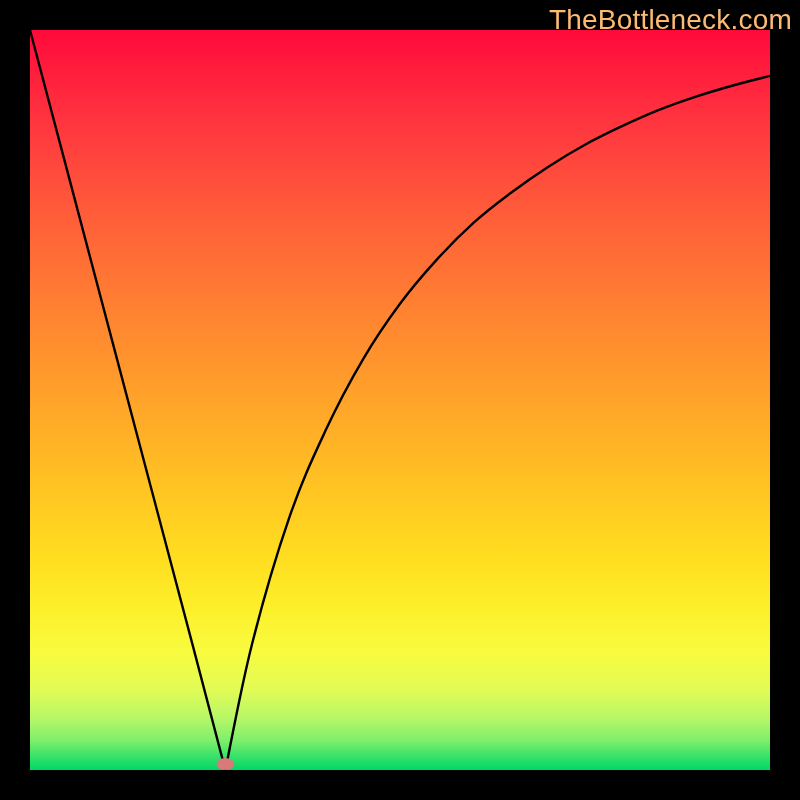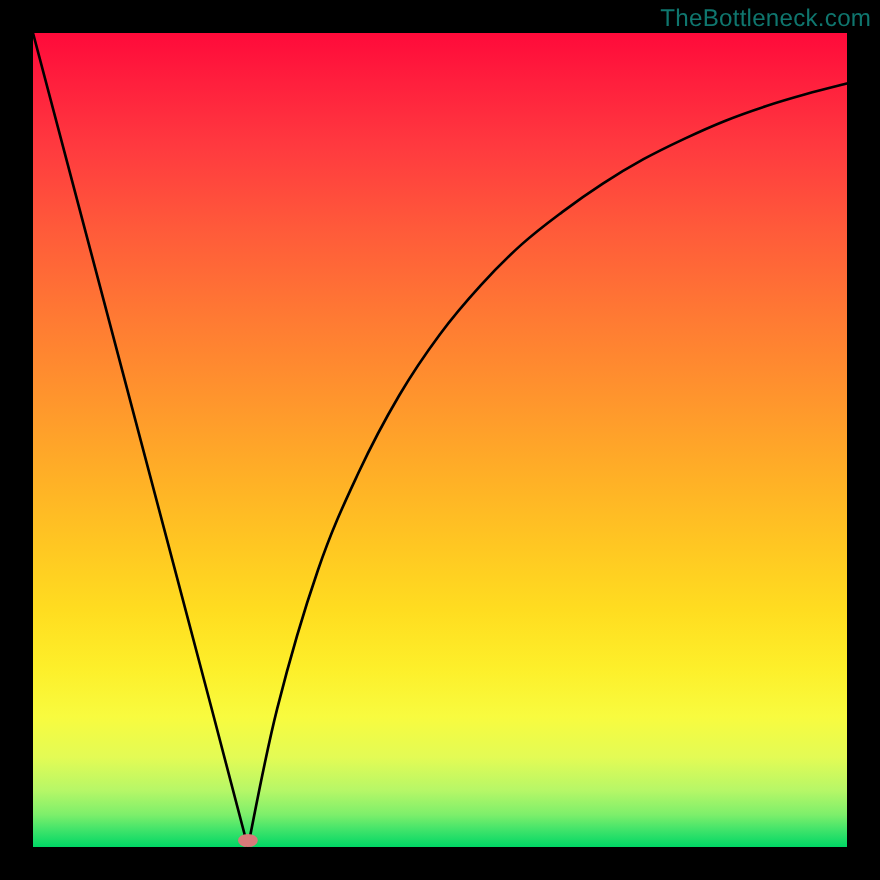--- a/index.html
+++ b/index.html
@@ -41,22 +41,22 @@
       #b7f767 93%,
       #7eef6b 96%,
       #3de36a 98%,
       #00d765 100%
     );
   }
   .watermark {
     position: absolute;
     top: 4px;
     right: 8px;
-    color: #0f766e;
-    font-size: 22px;
+    color: #fdba74;
+    font-size: 28px;
     font-weight: 500;
     letter-spacing: 0.2px;
     user-select: none;
   }
   svg.curve {
     position: absolute;
     left: 0;
     top: 0;
     width: 740px;
     height: 740px;

